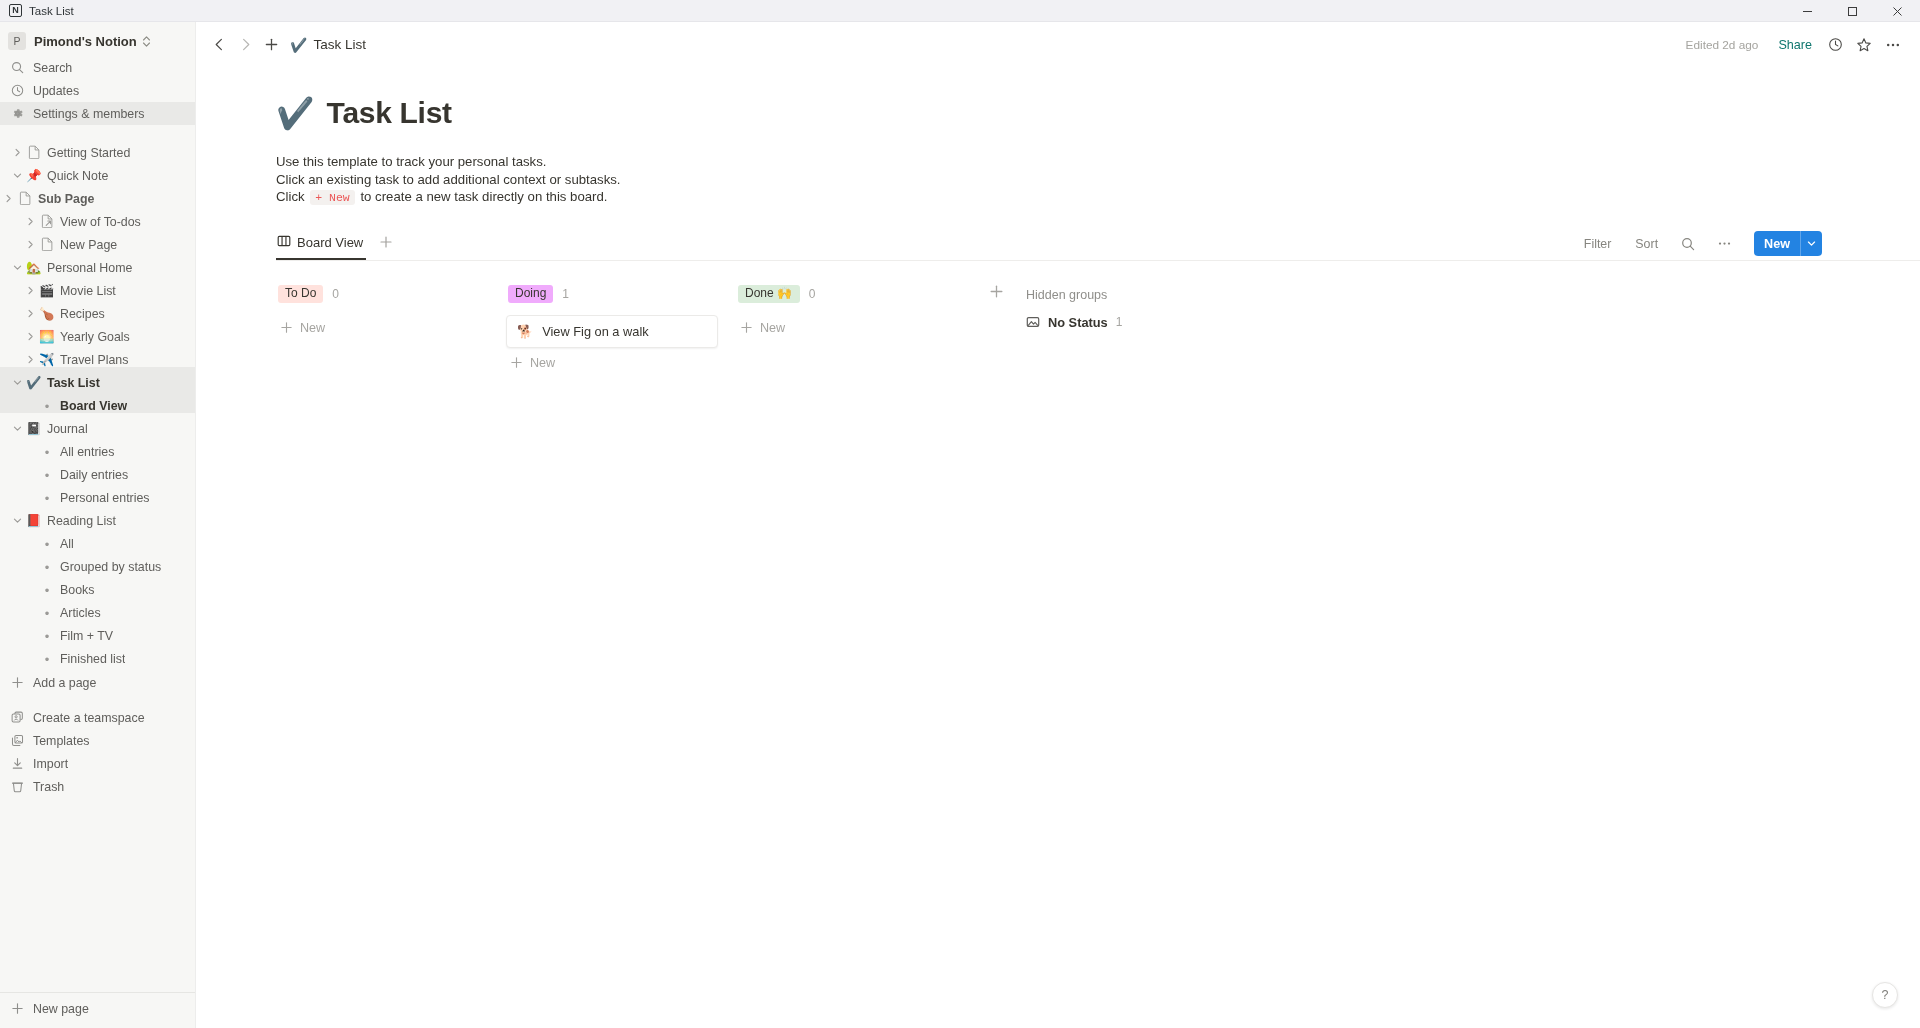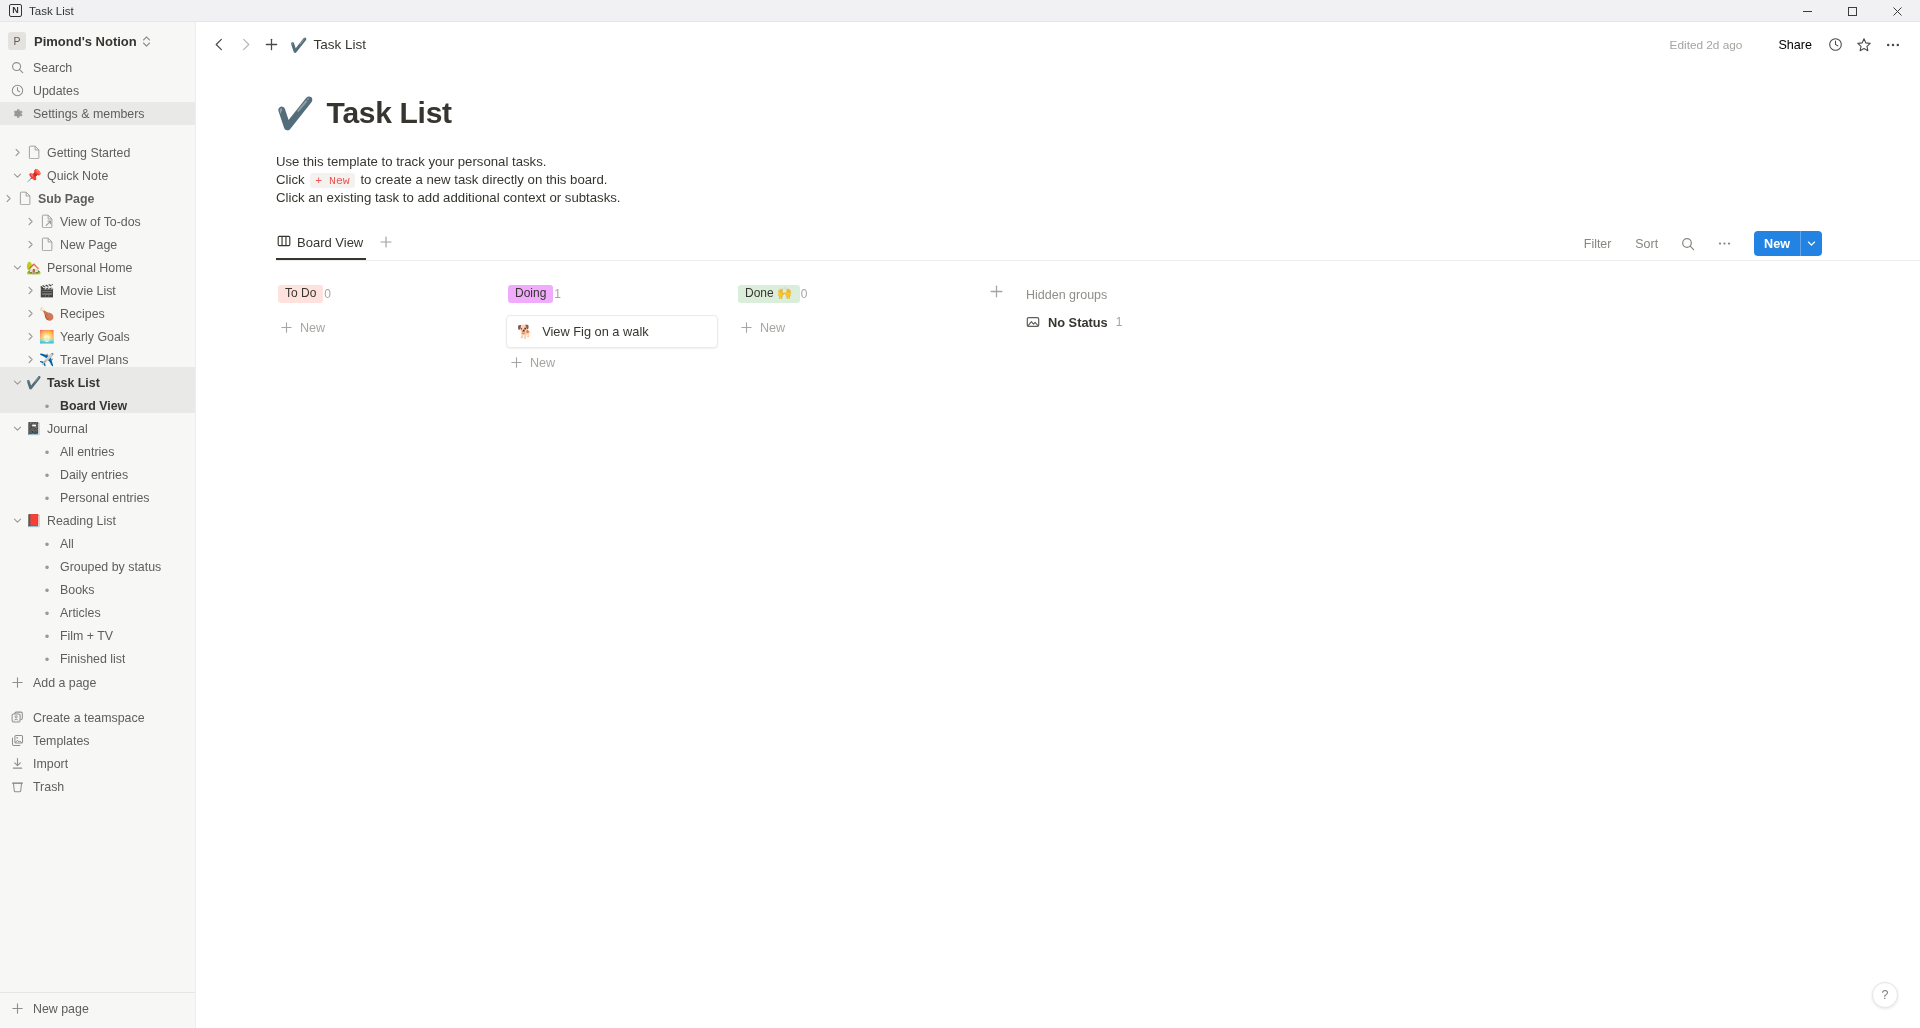--- a/index.html
+++ b/index.html
@@ -105,22 +105,22 @@
     width: 26px; height: 26px; display: flex; align-items: center; justify-content: center;
     color: #4b4a47; border-radius: 4px;
   }
   .tb-icobtn.dim { color: #b7b6b3; }
   .crumb {
     display: flex; align-items: center; gap: 6px; margin-left: 6px;
     font-size: 13.5px; color: #37352f;
   }
   .crumb .check { font-size: 14px; color: #2f3437; }
   .topbar-right { margin-left: auto; display: flex; align-items: center; gap: 3px; }
-  .edited { font-size: 11.8px; color: #a5a49f; margin-right: 26px; }
-  .share-btn { font-size: 12.6px; color: #000000; padding: 4px 7px; border-radius: 4px; }
+  .edited { font-size: 11.8px; color: #a5a49f; margin-right: 10px; }
+  .share-btn { font-size: 12.6px; color: #0f766e; padding: 4px 7px; border-radius: 4px; }
 
   .content { flex: 1; overflow: hidden; padding-left: 80px; }
 
   .page-title {
     display: flex; align-items: center; gap: 12px;
     margin-top: 29px;
   }
   .page-title .pt-emoji { font-size: 31px; line-height: 1; color: #2f3437; }
   .page-title h1 { font-size: 30px; font-weight: 700; color: #37352f; letter-spacing: -0.3px; }
 
@@ -153,21 +153,21 @@
   }
   .new-btn .nb-main {
     display: flex; align-items: center; padding: 0 10px; font-size: 12.6px; font-weight: 600;
   }
   .new-btn .nb-div { width: 1px; background: rgba(255,255,255,0.28); }
   .new-btn .nb-caret { display: flex; align-items: center; padding: 0 6px; font-size: 8px; }
 
   
   .board { display: flex; margin-top: 22px; gap: 0; }
   .column { width: 230px; min-width: 230px; }
-  .col-head { display: flex; align-items: center; gap: 1px; height: 22px; padding-left: 2px; }
+  .col-head { display: flex; align-items: center; gap: 9px; height: 22px; padding-left: 2px; }
   .status-pill {
     font-size: 12px; padding: 1.5px 7px; border-radius: 3px; color: #37352f;
     display: flex; align-items: center; gap: 4px; line-height: 15px;
   }
   .col-count { font-size: 12px; color: #a6a5a1; }
   .col-body { margin-top: 10px; }
   .card {
     background: #fff; border: 1px solid #ebeae8; border-radius: 4px;
     box-shadow: 0 1px 2px rgba(15,15,15,0.06);
     padding: 8px 10px; display: flex; align-items: center; gap: 9px;
@@ -589,26 +589,26 @@
 
       <div class="content">
 
         <div class="page-title">
           <span class="pt-emoji">✔️</span>
           <h1>Task List</h1>
         </div>
 
         <div class="desc">
           <div>Use this template to track your personal tasks.</div>
+          <div>Click an existing task to add additional context or subtasks.</div>
           <div>
             <span>Click</span>
             <span class="chip">+ New</span>
             <span>to create a new task directly on this board.</span>
           </div>
-          <div>Click an existing task to add additional context or subtasks.</div>
         </div>
 
         <div class="viewbar">
           <div class="view-tab">
             <span>
               <svg width="14" height="14" viewBox="0 0 14 14">
                   <rect x="1.2" y="2.4" width="11.6" height="9.2" rx="1.1" fill="none" stroke="currentColor" stroke-width="1.15"></rect>
                   <line x1="5.05" y1="2.4" x2="5.05" y2="11.6" stroke="currentColor" stroke-width="1.15"></line>
                   <line x1="8.95" y1="2.4" x2="8.95" y2="11.6" stroke="currentColor" stroke-width="1.15"></line>
                 </svg>

